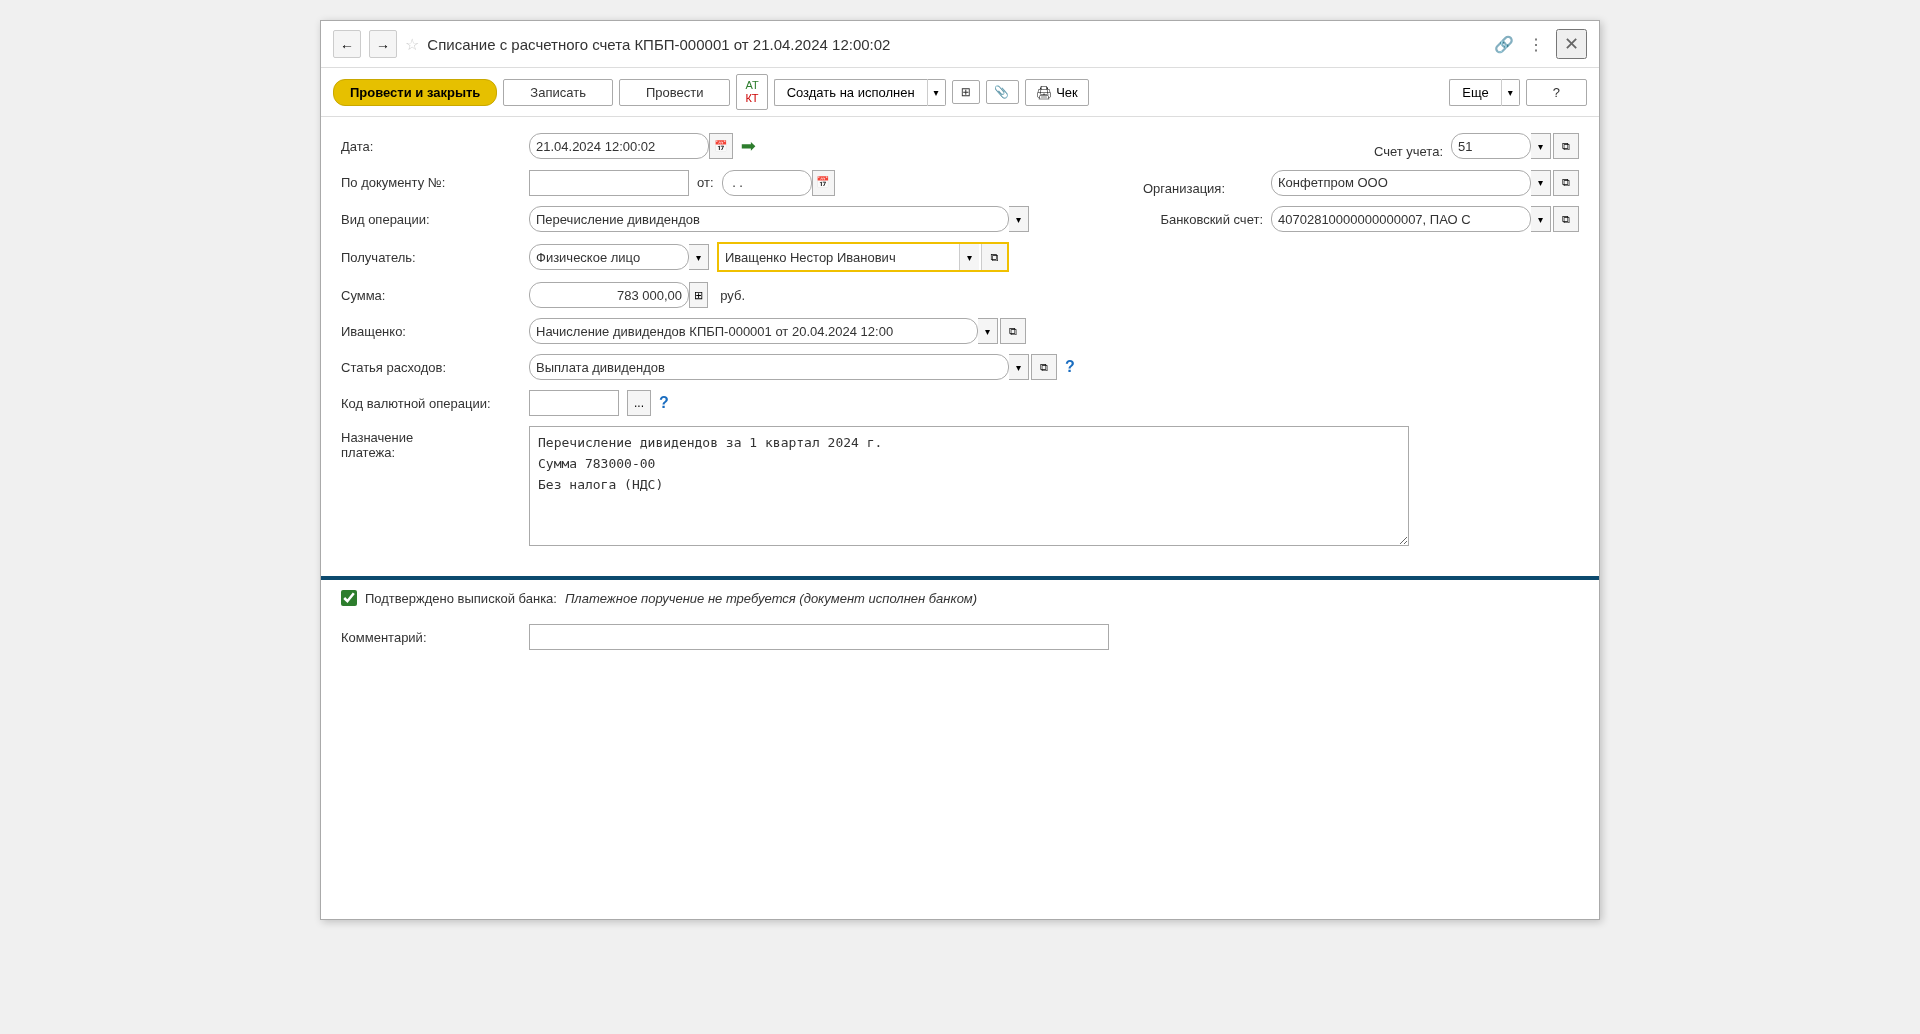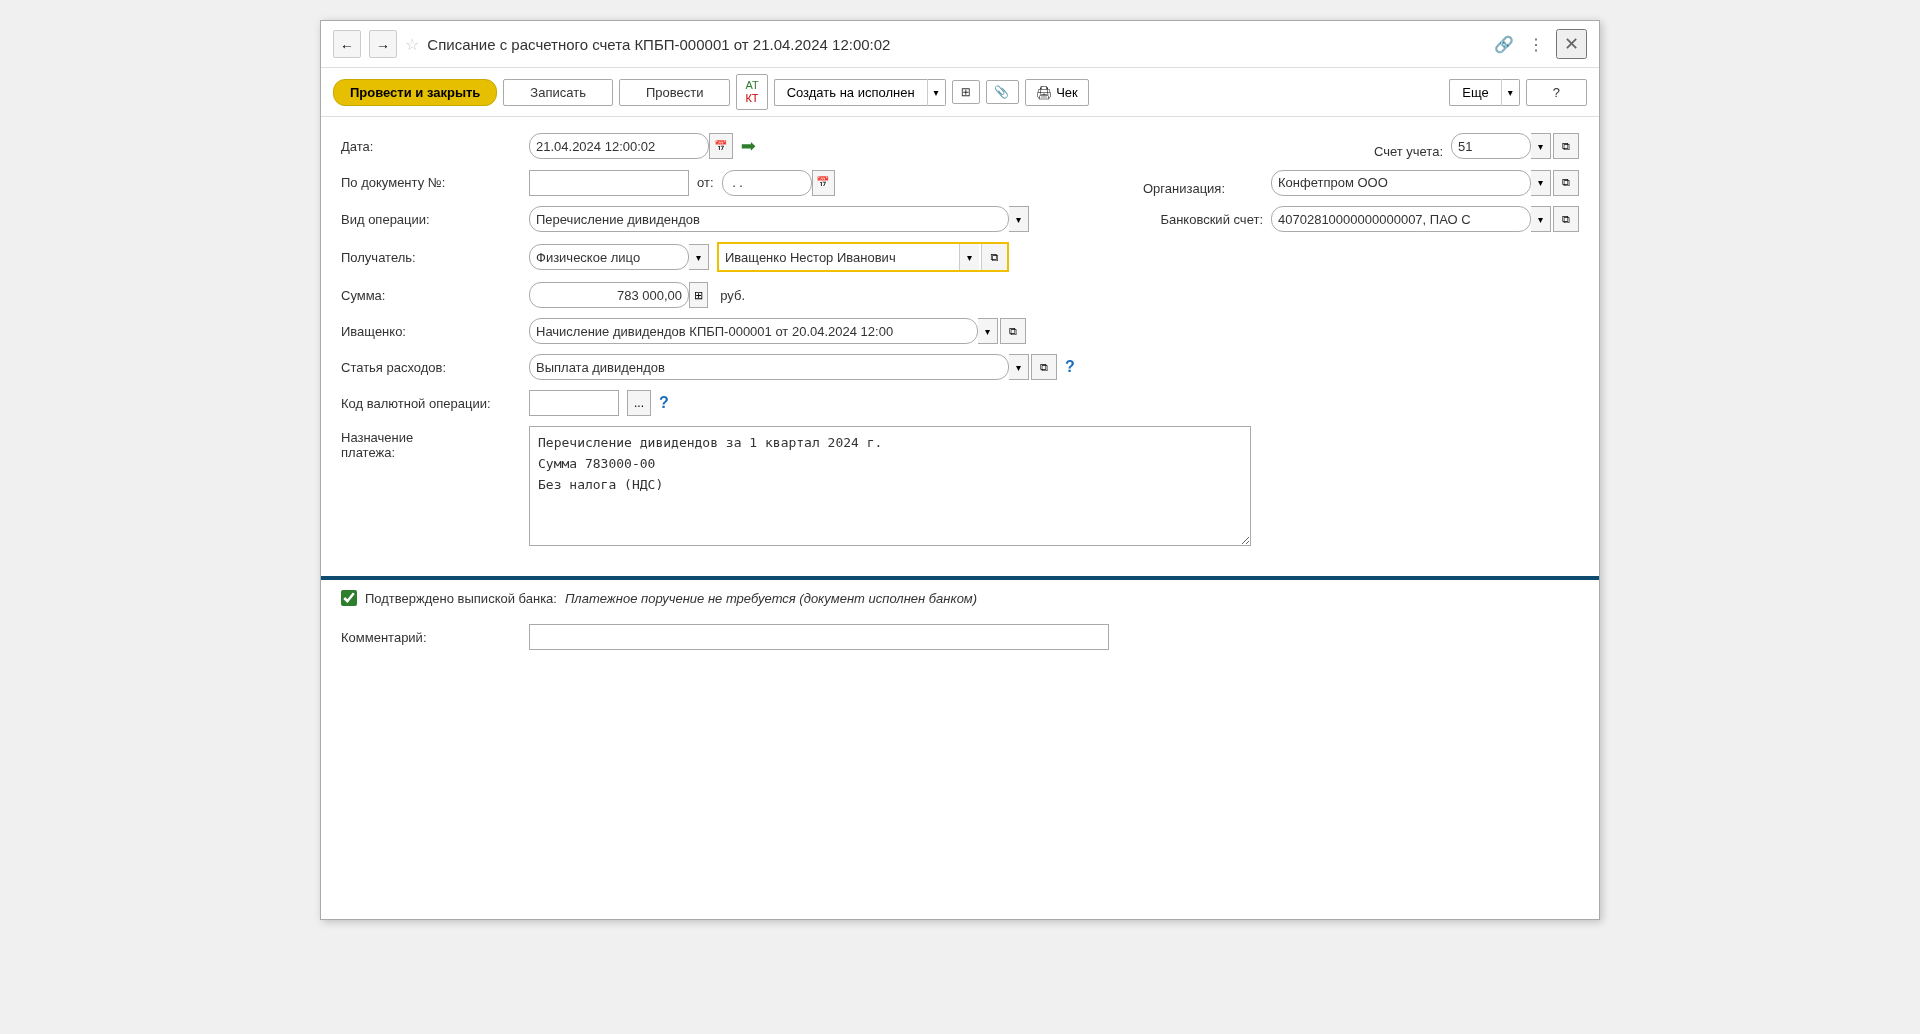--- a/index.html
+++ b/index.html
@@ -416,21 +416,21 @@
 
     <div class="form-row">
       <span class="form-label">Код валютной операции:</span>
       <input class="form-input" style="width: 90px;" type="text">
       <button class="ellipsis-btn">...</button>
       <span class="question-icon">?</span>
     </div>
 
     <div class="form-row" style="align-items:flex-start;">
       <span class="form-label" style="padding-top:4px;">Назначение<br>платежа:</span>
-      <textarea class="text-area-field" style="height: 120px; width: 722px;">Перечисление дивидендов за 1 квартал 2024 г.
+      <textarea class="text-area-field" style="height: 120px; width: 880px;">Перечисление дивидендов за 1 квартал 2024 г.
 Сумма 783000-00
 Без налога (НДС)</textarea>
     </div>
 
   </div>
 
   <div class="confirm-row">
     <input type="checkbox" class="checkbox-green" checked="" style="">
     <span class="confirm-label">Подтверждено выпиской банка:</span>
     <span class="confirm-value">Платежное поручение не требуется (документ исполнен банком)</span>

